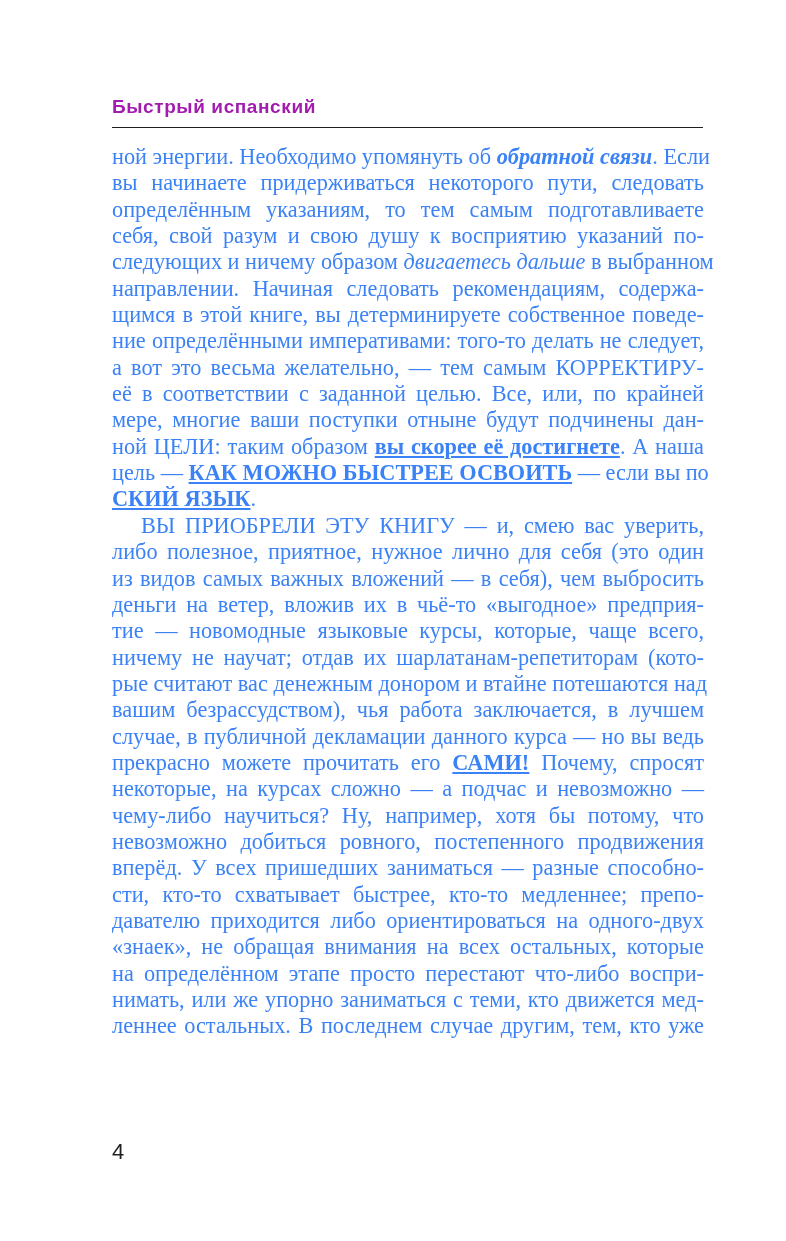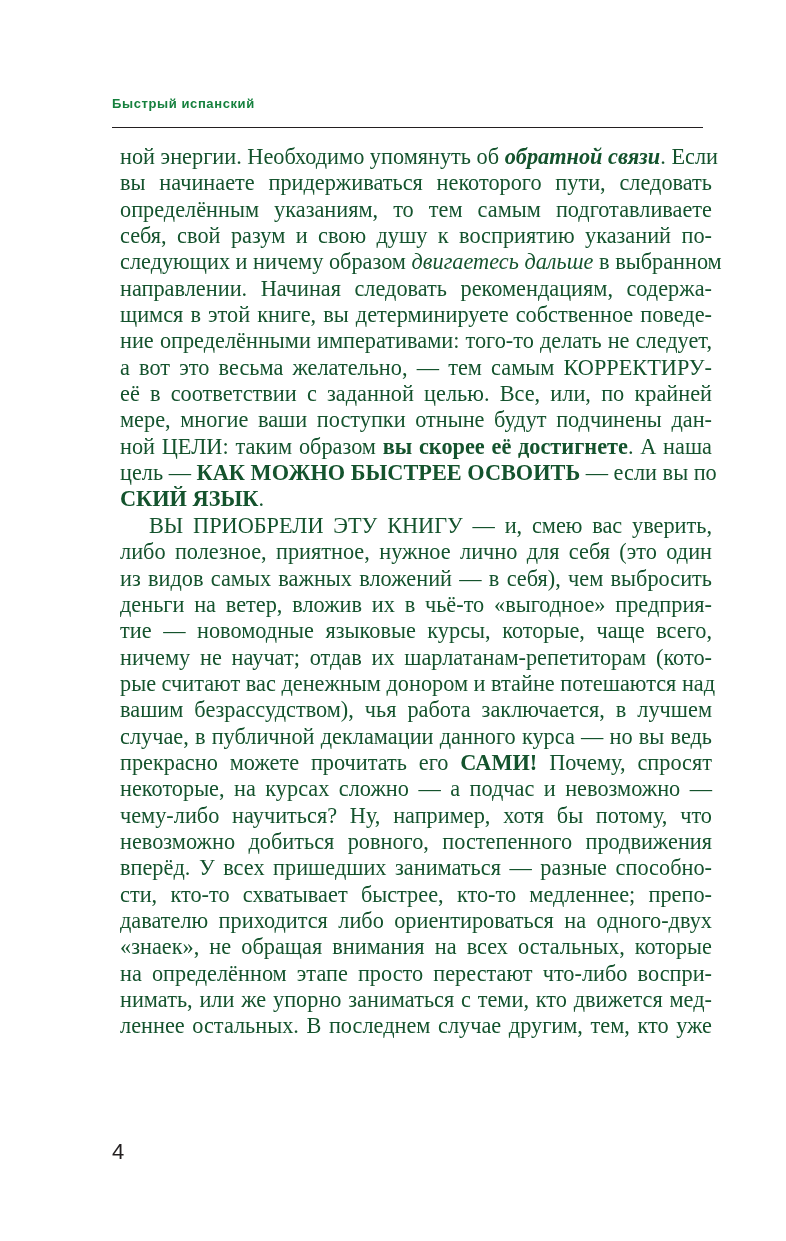--- a/index.html
+++ b/index.html
@@ -19,58 +19,58 @@
       left: 112px;
       top: 0;
       width: 592px;
     }
     .running-head {
       position: absolute;
       left: 0;
       top: 96px;
       font-family: "Liberation Sans", sans-serif;
       font-weight: bold;
-      font-size: 13px;
+      font-size: 19px;
       letter-spacing: 0.6px;
-      color: #15803d;
+      color: #a21caf;
       white-space: nowrap;
     }
     .head-rule {
       position: absolute;
       left: 0;
       top: 127px;
       width: 591px;
       height: 0;
       border-top: 1.4px solid #231f20;
     }
     .body-text {
       position: absolute;
-      left: 8px;
+      left: 0;
       top: 144px;
       width: 592px;
       font-family: "Liberation Serif", serif;
       font-size: 22.3px;
       line-height: 26.35px;
-      color: #14532d;
+      color: #3b82f6;
     }
     .line {
       display: block;
       white-space: nowrap;
       text-align: justify;
       text-align-last: justify;
       height: 26.35px;
       overflow: visible;
     }
     .line.last {
       text-align-last: left;
     }
     .line.indent {
       padding-left: 29px;
     }
-    .b { font-weight: bold; }
+    .b { font-weight: bold; text-decoration: underline; }
     .i { font-style: italic; }
     .bi { font-weight: bold; font-style: italic; }
     .folio {
       position: absolute;
       left: 0;
       top: 1139px;
       font-family: "Liberation Sans", sans-serif;
       font-size: 22px;
       color: #231f20;
     }

